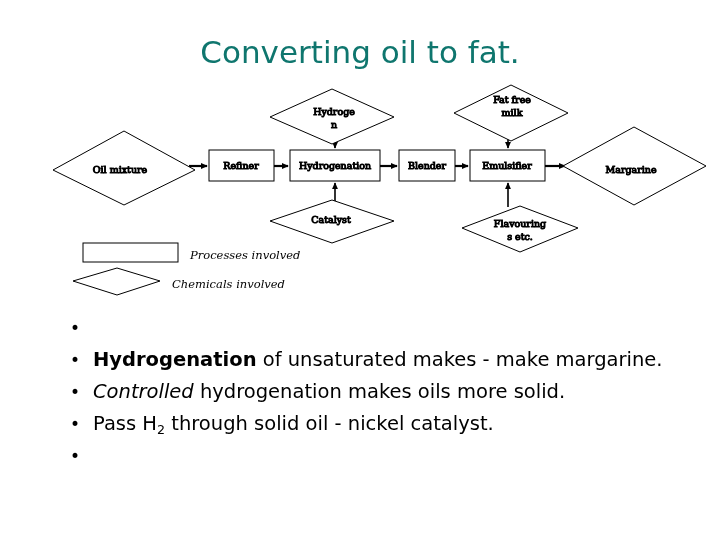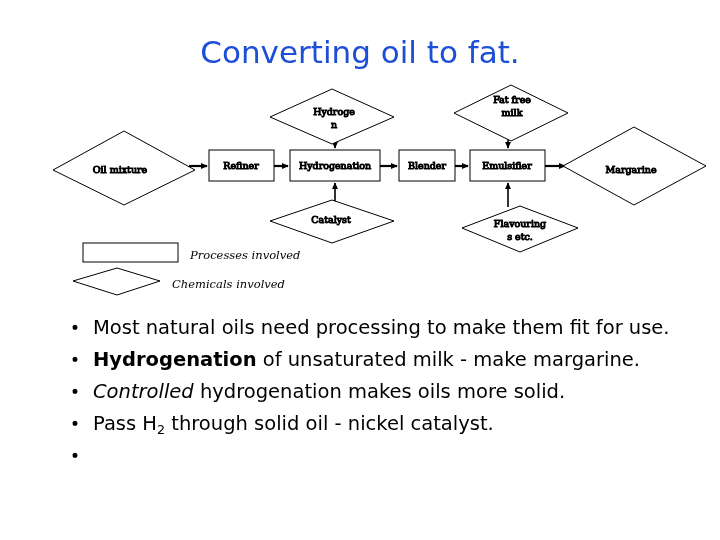--- a/index.html
+++ b/index.html
@@ -20,21 +20,21 @@
   
   #title {
     position: absolute;
     left: 0;
     top: 34px;
     width: 720px;
     text-align: center;
     font-family: "DejaVu Sans", sans-serif;
     font-size: 31px;
     font-weight: 400;
-    color: #1d4ed8;
+    color: #0f766e;
     letter-spacing: 0px;
     white-space: nowrap;
   }
 
   
   #diagram {
     position: absolute;
     left: 0;
     top: 0;
     width: 720px;
@@ -182,25 +182,24 @@
           <polygon points="73,281 117,268 160,281 117,295" fill="#ffffff" stroke="#000000" stroke-width="1"></polygon>
           <text class="legend-label" x="172" y="288">Chemicals involved</text>
         </g>
       </g>
     </svg>
   </div>
 
   <ul id="bullets">
     <li>
       <span class="bullet-dot">•</span>
-      <span>Most natural oils need processing to make them fit for use.</span>
-    </li>
-    <li>
-      <span class="bullet-dot">•</span>
-      <span class="b">Hydrogenation</span><span> of unsaturated milk - make margarine.</span>
+    </li>
+    <li>
+      <span class="bullet-dot">•</span>
+      <span class="b">Hydrogenation</span><span> of unsaturated makes - make margarine.</span>
     </li>
     <li>
       <span class="bullet-dot">•</span>
       <span class="i">Controlled</span><span> hydrogenation makes oils more solid.</span>
     </li>
     <li>
       <span class="bullet-dot">•</span>
       <span>Pass H</span><sub>2</sub><span> through solid oil - nickel catalyst.</span>
     </li>
     <li>

